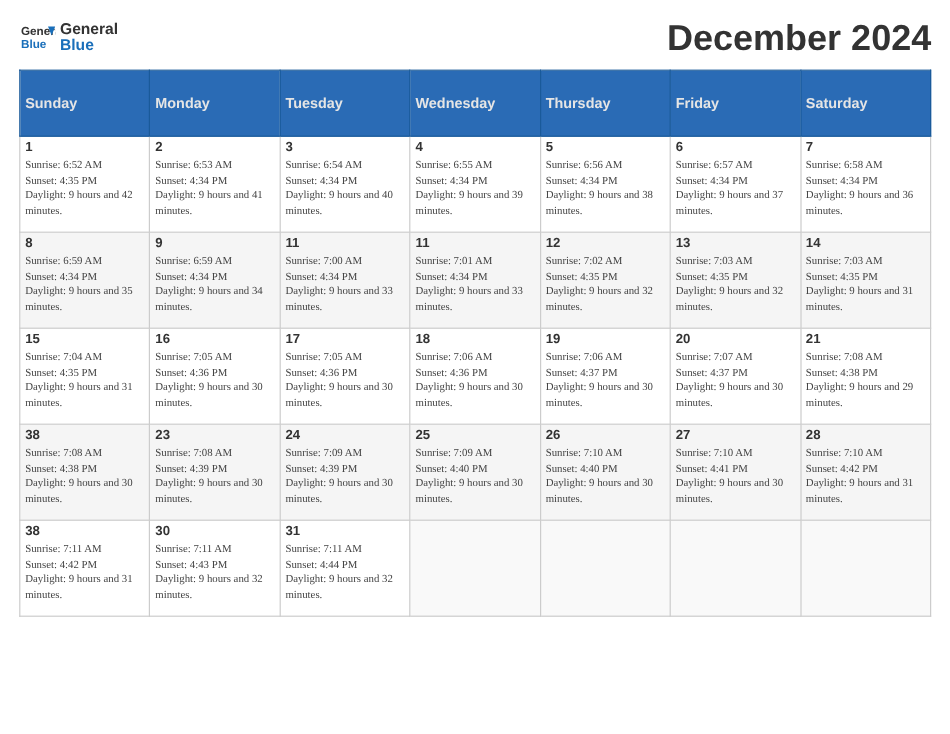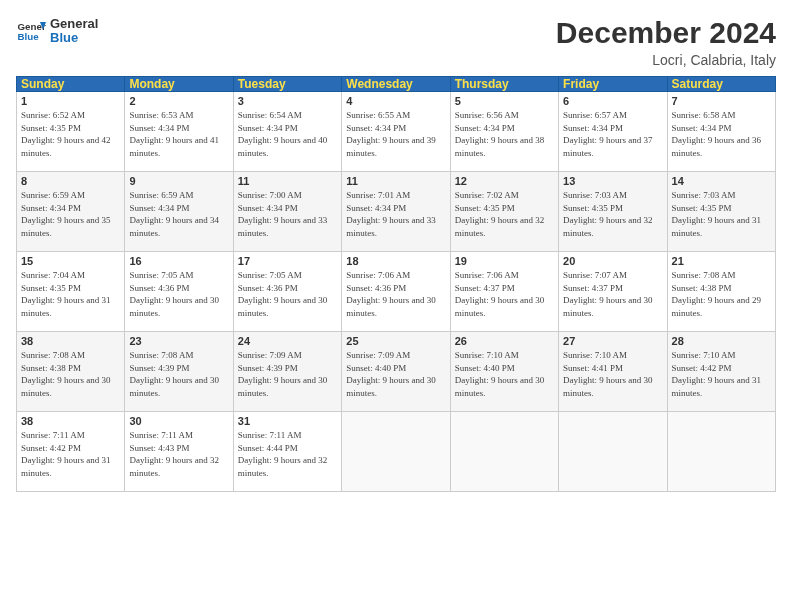--- a/index.html
+++ b/index.html
@@ -45,24 +45,24 @@
       color: #555;
       margin-top: 2px;
     }
     .calendar {
       width: 100%;
       border-collapse: collapse;
       table-layout: fixed;
     }
     .calendar th {
       background: #2a6bb5;
-      color: #fde047;
+      color: #e5e5e5;
       font-size: 12px;
       font-weight: bold;
-      padding: 0 4px;
+      padding: 20px 4px;
       text-align: left;
       border: 1px solid #1a5a9a;
     }
     .calendar td {
       border: 1px solid #ccc;
       vertical-align: top;
       padding: 3px 4px;
       font-size: 9.5px;
       color: #333;
       background: #fff;
@@ -98,21 +98,20 @@
         <text x="2" y="32" font-size="13" font-weight="bold" fill="#1a6fba" font-family="Arial">Blue</text>
         <polygon points="32,8 40,8 36,18" fill="#1a6fba"></polygon>
       </svg>
       <div>
         <div style="font-size:13px;font-weight:bold;color:#333;line-height:1.1;">General</div>
         <div style="font-size:13px;font-weight:bold;color:#1a6fba;line-height:1.1;">Blue</div>
       </div>
     </div>
     <div class="title-block">
       <div class="month-title">December 2024</div>
-      <div class="location-title">Locri, Calabria, Italy</div>
     </div>
   </div>
 
   <table class="calendar">
     <thead>
       <tr>
         <th>Sunday</th>
         <th>Monday</th>
         <th>Tuesday</th>
         <th>Wednesday</th>

